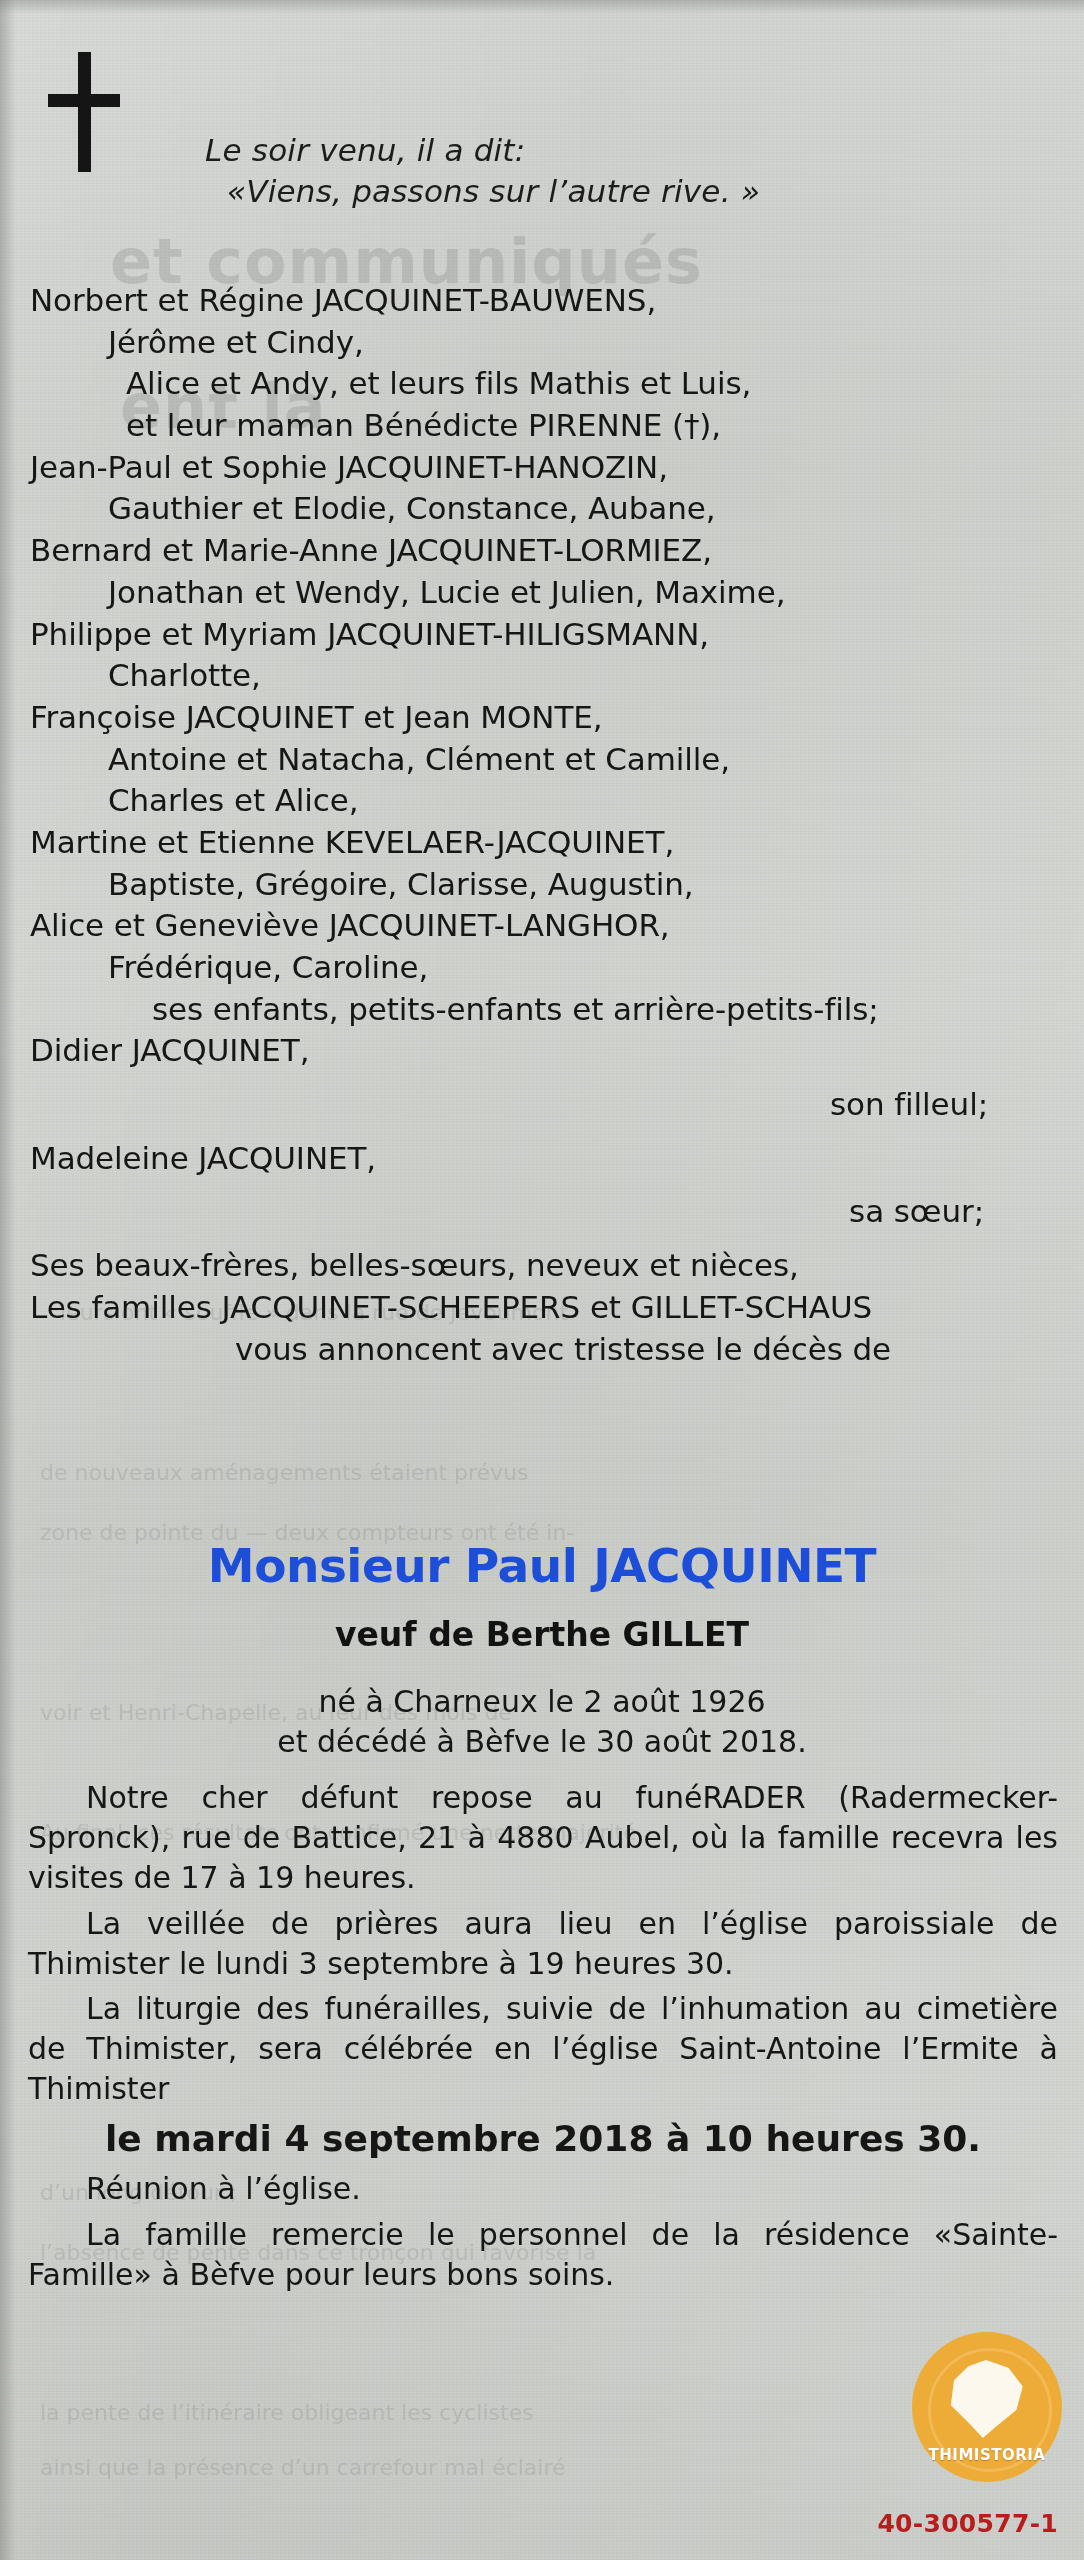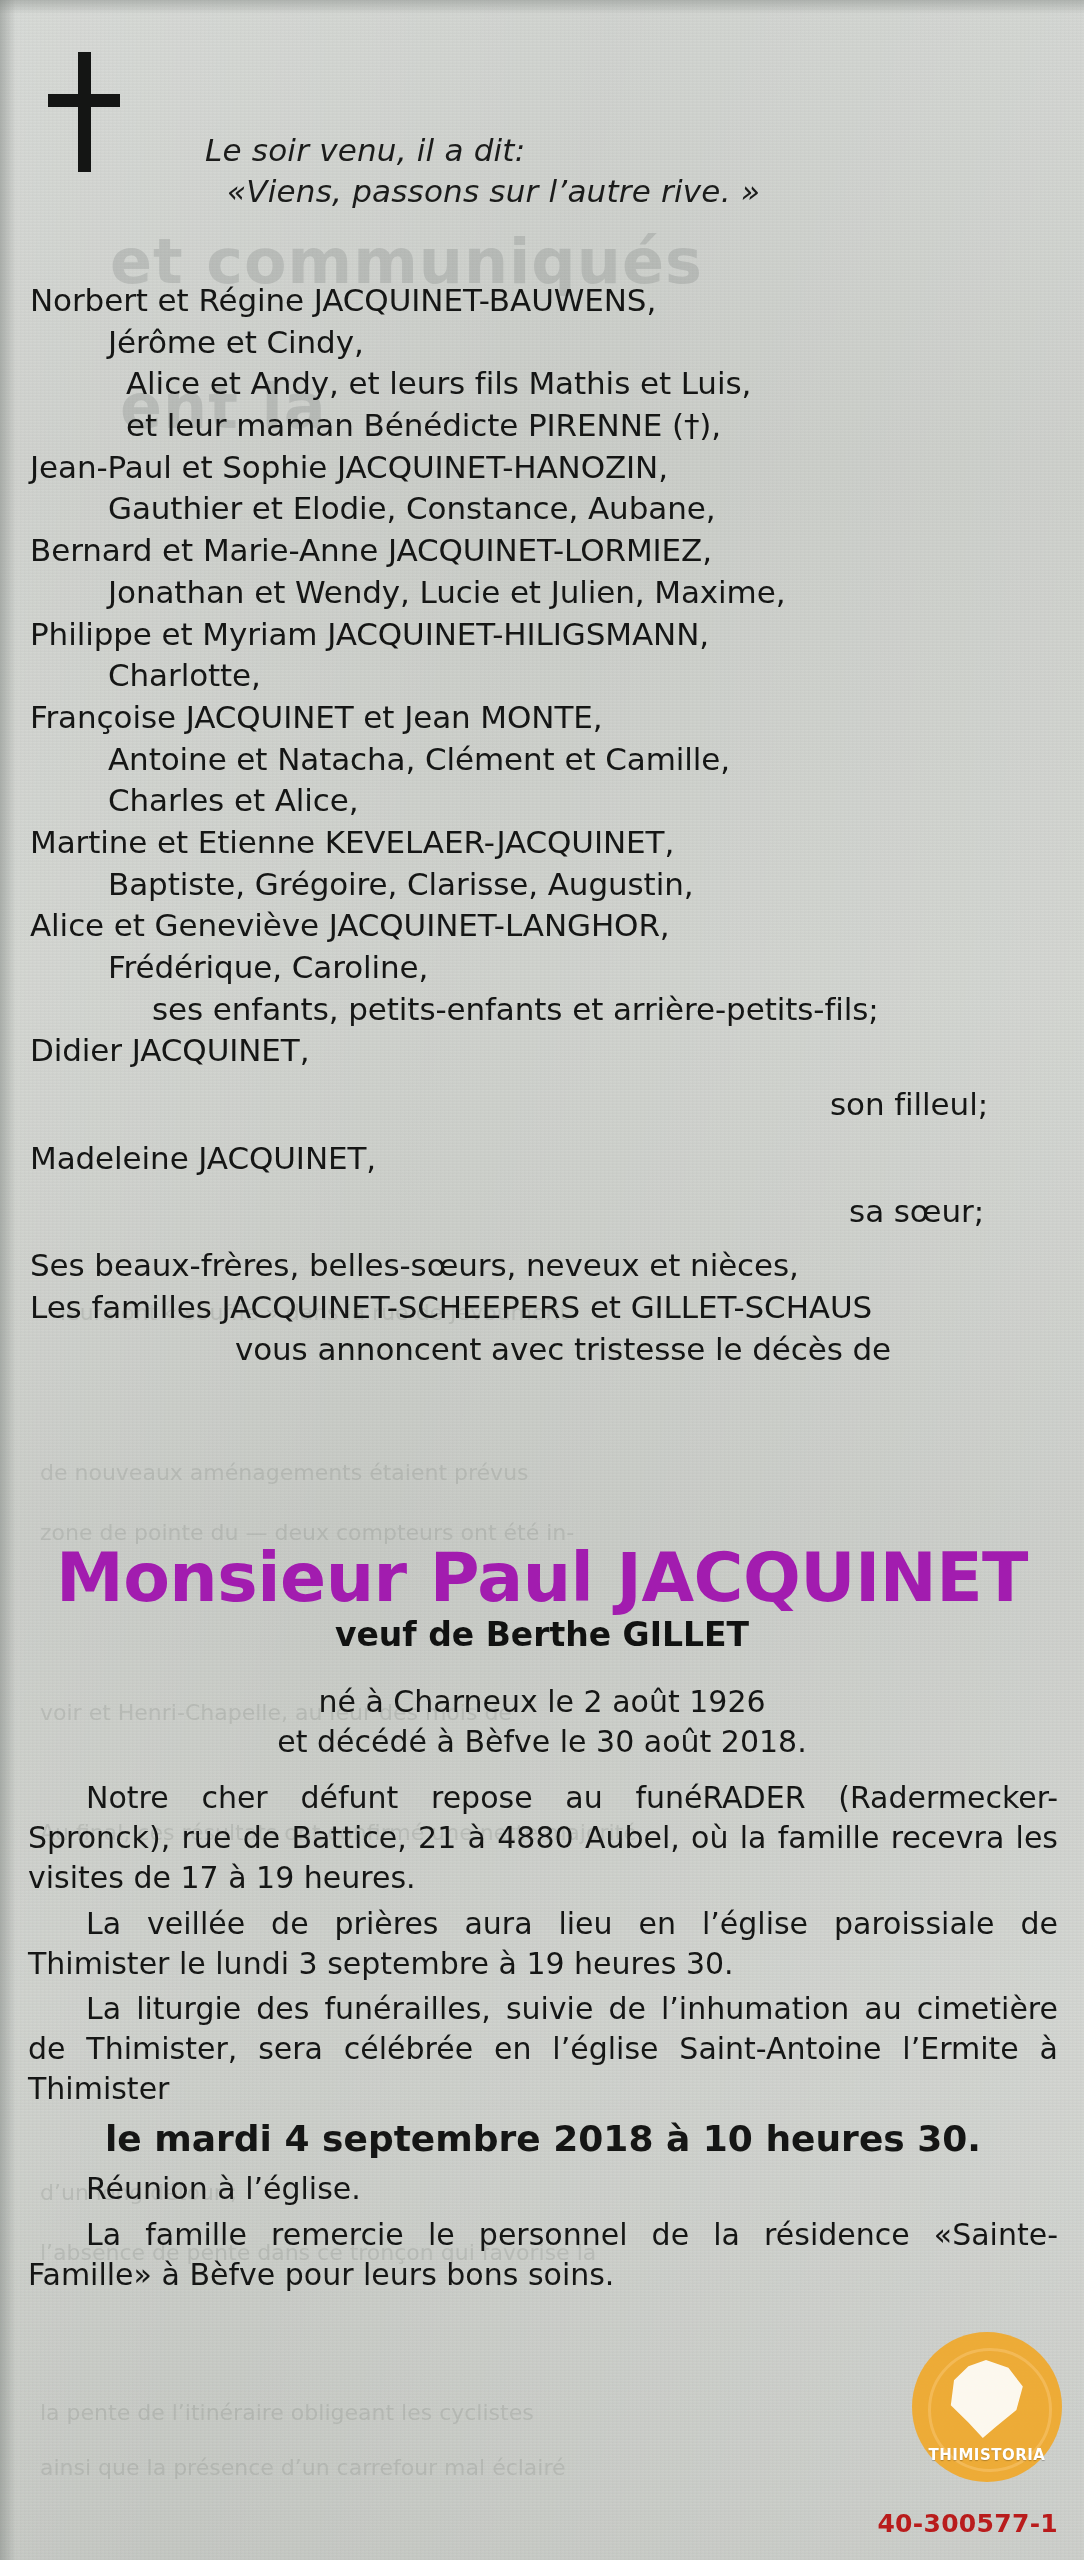--- a/index.html
+++ b/index.html
@@ -124,23 +124,23 @@
   .names .right2 { text-align: right; padding-right: 72px; }
   .names .center { text-align: center; padding-left: 40px; }
   .names .sp { height: 12px; }
 
   .deceased-name {
     position: absolute;
     left: 0; right: 0;
     top: 1538px;
     text-align: center;
     font-weight: bold;
-    font-size: 68px;
+    font-size: 47px;
     letter-spacing: -0.5px;
-    color: #a21caf;
+    color: #1d4ed8;
   }
   .spouse {
     position: absolute;
     left: 0; right: 0;
     top: 1615px;
     text-align: center;
     font-weight: bold;
     font-size: 33px;
     color: #111211;
   }

